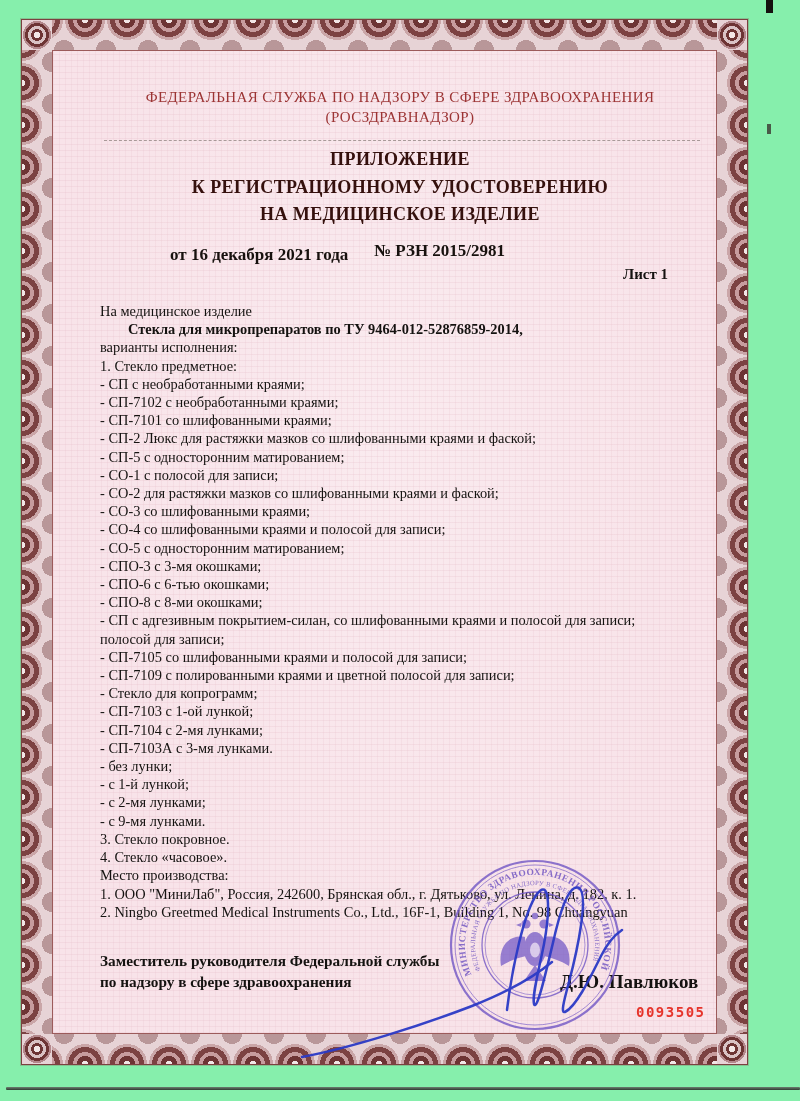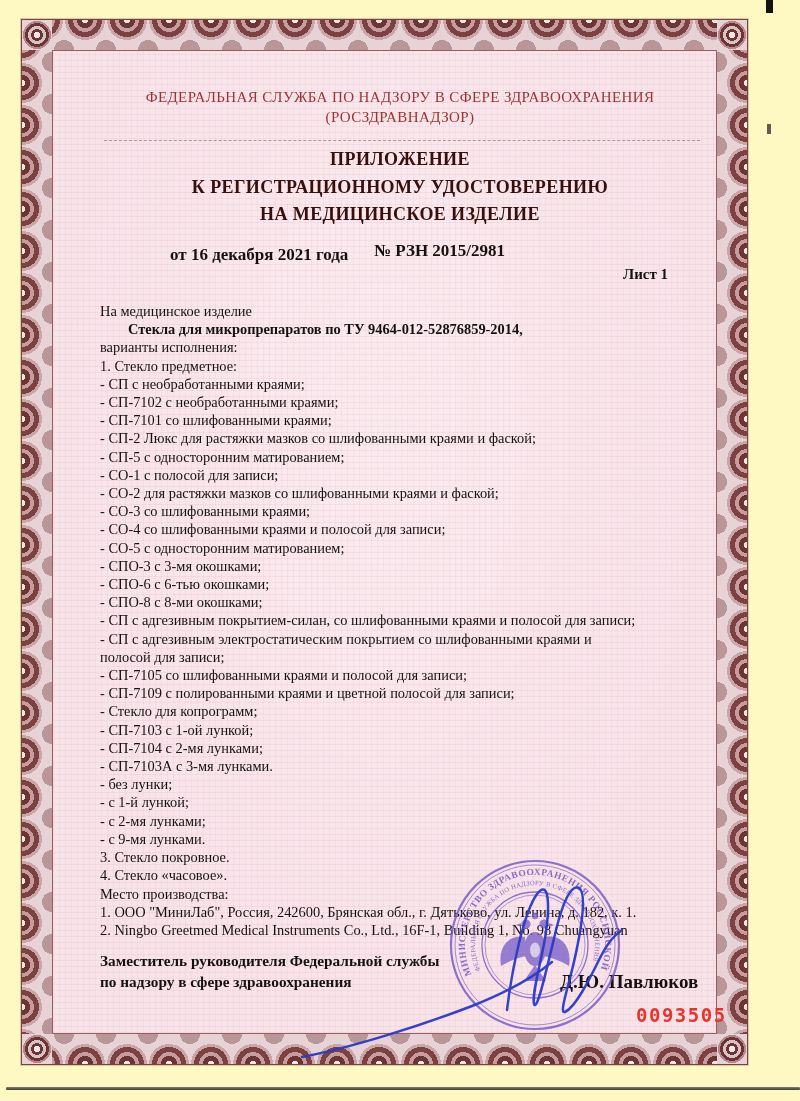--- a/index.html
+++ b/index.html
@@ -1,19 +1,19 @@
 <!DOCTYPE html>
 <html><head>
 <meta charset="utf-8">
 <style>
   * { margin:0; padding:0; box-sizing:border-box; }
   html,body { background:#e8e8e4; }
   .page {
     position:relative; width:800px; height:1101px; margin:0 auto;
-    background:#fef9c3; overflow:hidden;
+    background:#86efac; overflow:hidden;
     font-family:"Liberation Serif", serif; color:#141210;
   }
   
   .frame {
     position:absolute; left:21px; top:19px; width:727px; height:1046px;
     background:#e7d3d6; border:1px solid #7c4040;
     box-shadow:0 0 0 1px rgba(124,64,64,.25);
   }
   .band { position:absolute; }
   .band-top, .band-bottom { left:0; right:0; height:30px; background-color:#e7d3d6; }
@@ -67,21 +67,21 @@
   .meta-date { position:absolute; left:70px; top:4px; }
   .meta-number { position:absolute; left:274px; top:0; }
   .sheet { position:absolute; left:623px; top:266px; font-weight:700; font-size:15px; z-index:2; }
   .body-text { position:absolute; left:100px; top:302px; width:624px;
     font-size:14.4px; line-height:18.2px; white-space:nowrap; z-index:2; }
   .body-text .b { font-weight:700;margin-left:28px; }
   .approval { position:absolute; left:100px; top:951px; font-weight:700;
     font-size:15.3px; line-height:20.5px; z-index:2; }
   .signer-name { position:absolute; left:560px; top:971px; font-weight:700; font-size:19px; z-index:2; }
   .serial { position:absolute; left:636px; top:1004px; z-index:2;
-    font-family:"DejaVu Sans Mono", monospace; font-weight:700; font-size:19px;
+    font-family:"DejaVu Sans Mono", monospace; font-weight:700; font-size:14px;
     letter-spacing:1.5px; color:#e6352c; }
   
   .stamp { position:absolute; left:447px; top:857px; width:176px; height:176px; z-index:3; opacity:.8; }
   .sig-layer { position:absolute; left:0; top:0; width:800px; height:1101px; z-index:4; pointer-events:none; }
   
   .scan-shadow { position:absolute; left:6px; top:1087px; width:794px; height:3px;
     background:linear-gradient(to bottom,#6a6a66,#1d1d1b); opacity:.85; border-radius:1px; z-index:5; }
   .edge-mark-1 { position:absolute; left:766px; top:0; width:7px; height:13px; background:#15110f; z-index:5; }
   .edge-mark-2 { position:absolute; left:767px; top:124px; width:4px; height:10px; background:#3a3430; opacity:.8; z-index:5; }
 </style>
@@ -135,21 +135,20 @@
         <div class="line">- СП-5 с односторонним матированием;</div>
         <div class="line">- СО-1 с полосой для записи;</div>
         <div class="line">- СО-2 для растяжки мазков со шлифованными краями и фаской;</div>
         <div class="line">- СО-3 со шлифованными краями;</div>
         <div class="line">- СО-4 со шлифованными краями и полосой для записи;</div>
         <div class="line">- СО-5 с односторонним матированием;</div>
         <div class="line">- СПО-3 с 3-мя окошками;</div>
         <div class="line">- СПО-6 с 6-тью окошками;</div>
         <div class="line">- СПО-8 с 8-ми окошками;</div>
         <div class="line">- СП с адгезивным покрытием-силан, со шлифованными краями и полосой для записи;</div>
-        <div class="line">- СП с адгезивным электростатическим покрытием со шлифованными краями и</div>
         <div class="line">полосой для записи;</div>
         <div class="line">- СП-7105 со шлифованными краями и полосой для записи;</div>
         <div class="line">- СП-7109 с полированными краями и цветной полосой для записи;</div>
         <div class="line">- Стекло для копрограмм;</div>
         <div class="line">- СП-7103 с 1-ой лункой;</div>
         <div class="line">- СП-7104 с 2-мя лунками;</div>
         <div class="line">- СП-7103А с 3-мя лунками.</div>
         <div class="line">- без лунки;</div>
         <div class="line">- с 1-й лункой;</div>
         <div class="line">- с 2-мя лунками;</div>

